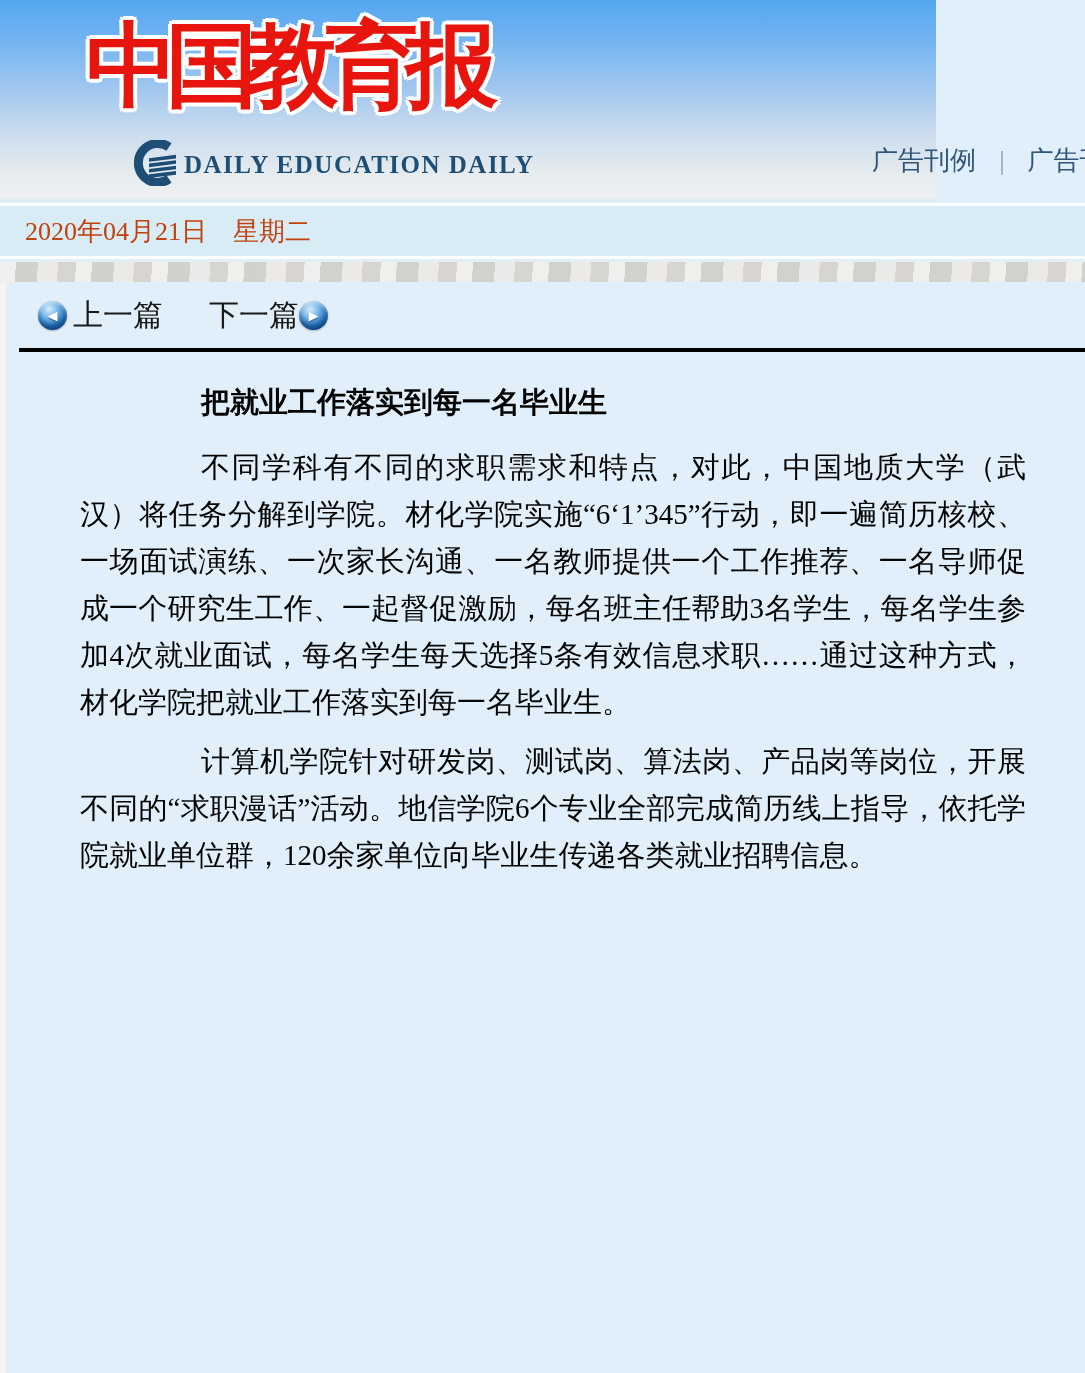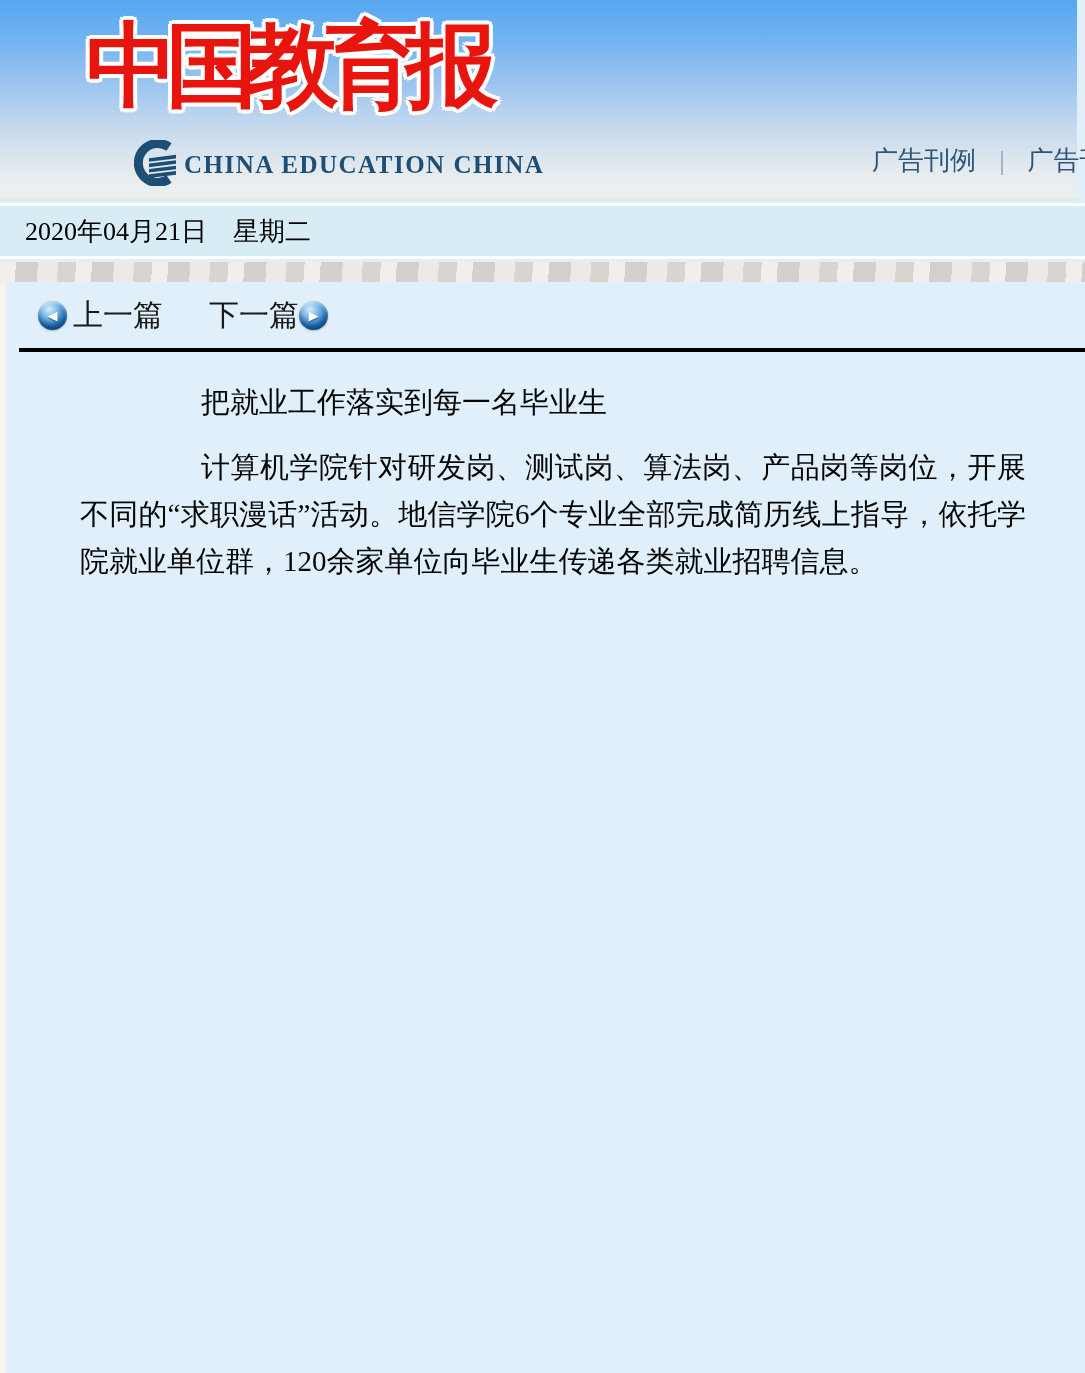--- a/index.html
+++ b/index.html
@@ -9,21 +9,21 @@
     height:1373px;
     position:relative;
     overflow:hidden;
     background:#e0eff9;
     font-family:"Liberation Serif","DejaVu Serif",serif;
     color:#0a0a0a;
   }
 
   
   .header {
-    position:absolute; top:0; left:0; width:1077px; height:201px;
+    position:absolute; top:0; left:0; width:936px; height:201px;
     background:linear-gradient(180deg,#55a7f0 0%,#6fb2f1 18%,#9cc5ef 42%,#c9dbee 65%,#e6ebee 86%,#eef0f0 98%,#d8e8f0 100%);
   }
   .logo-cn {
     position:absolute; left:86px; top:4px;
     font-size:92px; font-weight:bold; letter-spacing:-12px;
     color:#e8150e; white-space:nowrap;
     text-shadow:
       -4px 0 0 #fff, 4px 0 0 #fff, 0 -4px 0 #fff, 0 4px 0 #fff,
       -3px -3px 0 #fff, 3px -3px 0 #fff, -3px 3px 0 #fff, 3px 3px 0 #fff;
   }
@@ -40,21 +40,21 @@
   }
   .header-links a { color:#2f5578; text-decoration:none; cursor:pointer; }
   .link-divider { color:#8aa6bd; margin:0 14px; font-size:24px; }
 
   
   .date-bar {
     position:absolute; top:203px; left:0; width:1085px; height:56px;
     background:#d8ecf6;
     border-top:3px solid #fbfdfe; border-bottom:3px solid #fbfdfe;
     display:flex; align-items:center; padding-left:25px;
-    font-size:26px; color:#000000;
+    font-size:26px; color:#c2410c;
   }
 
   
   .texture-band {
     position:absolute; top:262px; left:0; width:1085px; height:20px;
     background-color:#dedcd8;
     background-image:
       repeating-linear-gradient(94deg,
         rgba(255,255,255,.55) 0 16px,
         rgba(190,188,182,.35) 16px 38px,
@@ -99,42 +99,42 @@
 
   
   .article {
     margin:27px 59px 0 74px;
     font-size:29px; line-height:47px; color:#050505;
     text-align:justify;
   }
   .article p { margin:0 0 12px; }
   .article p.indent { text-indent:121px; }
   .article h2 {
-    font-size:29px; font-weight:normal; line-height:47px;
+    font-size:29px; font-weight:bold; line-height:47px;
     margin:0 0 18px; text-indent:121px;
   }
 </style>
 </head>
 <body>
 
 <div class="header">
   <div class="logo-cn">中国教育报</div>
   <div class="logo-en">
     <span>
       <svg width="43" height="46" viewBox="0 0 43 46">
         <path d="M35 7 A19.5 19.5 0 1 0 35 39" fill="none" stroke="#1d4e75" stroke-width="9"></path>
         <g fill="#1d4e75" transform="skewY(-7) translate(0,6)">
           <rect x="15" y="14" width="27" height="3.6"></rect>
           <rect x="15" y="19.4" width="27" height="3.6"></rect>
           <rect x="15" y="24.8" width="27" height="3.6"></rect>
           <rect x="15" y="30.2" width="27" height="3.6"></rect>
         </g>
       </svg>
     </span>
-    <span class="logo-en-text">CHINA EDUCATION CHINA</span>
+    <span class="logo-en-text">DAILY EDUCATION DAILY</span>
   </div>
   <div class="header-links">
     <a>广告刊例</a><span class="link-divider">｜</span><a>广告刊例</a>
   </div>
 </div>
 
 <div class="date-bar">
   <span>2020年04月21日　星期二</span>
 </div>
 
@@ -151,18 +151,19 @@
       <span class="nav-label next">下一篇</span>
       <span class="nav-sphere">
         <span class="arrow">▶</span>
       </span>
     </div>
 
     <div class="divider-line"></div>
 
     <div class="article">
       <h2>把就业工作落实到每一名毕业生</h2>
+      <p class="indent">不同学科有不同的求职需求和特点，对此，中国地质大学（武汉）将任务分解到学院。材化学院实施“6‘1’345”行动，即一遍简历核校、一场面试演练、一次家长沟通、一名教师提供一个工作推荐、一名导师促成一个研究生工作、一起督促激励，每名班主任帮助3名学生，每名学生参加4次就业面试，每名学生每天选择5条有效信息求职……通过这种方式，材化学院把就业工作落实到每一名毕业生。</p>
       <p class="indent">计算机学院针对研发岗、测试岗、算法岗、产品岗等岗位，开展不同的“求职漫话”活动。地信学院6个专业全部完成简历线上指导，依托学院就业单位群，120余家单位向毕业生传递各类就业招聘信息。</p>
 
     </div>
 
   </div>
 </div>
 
 </body></html>

